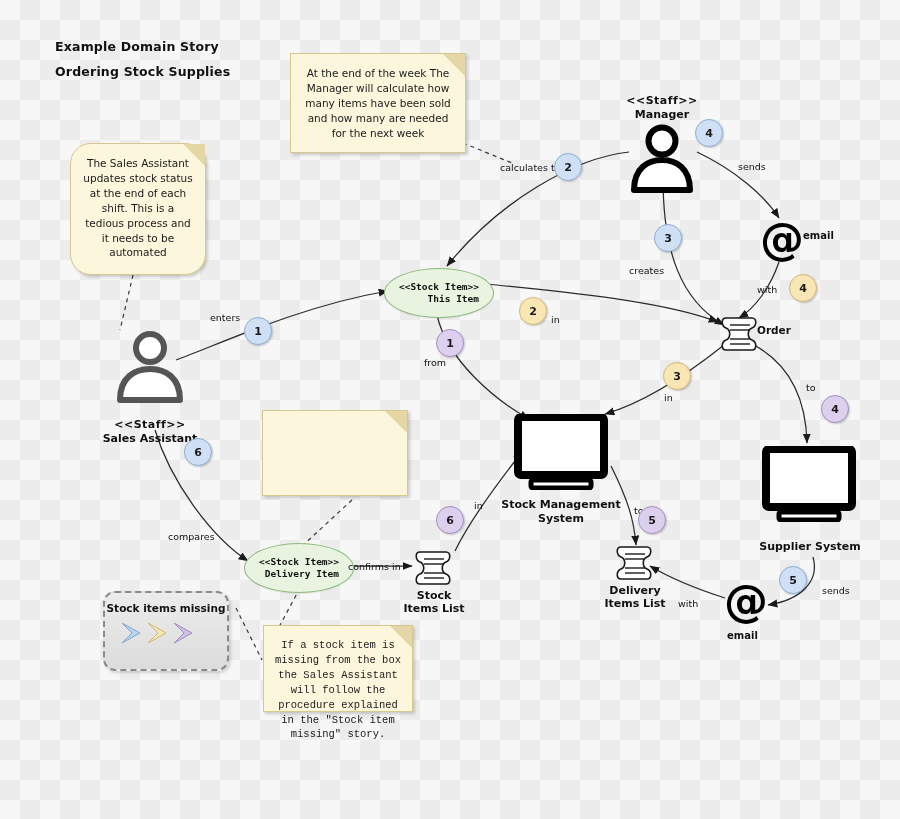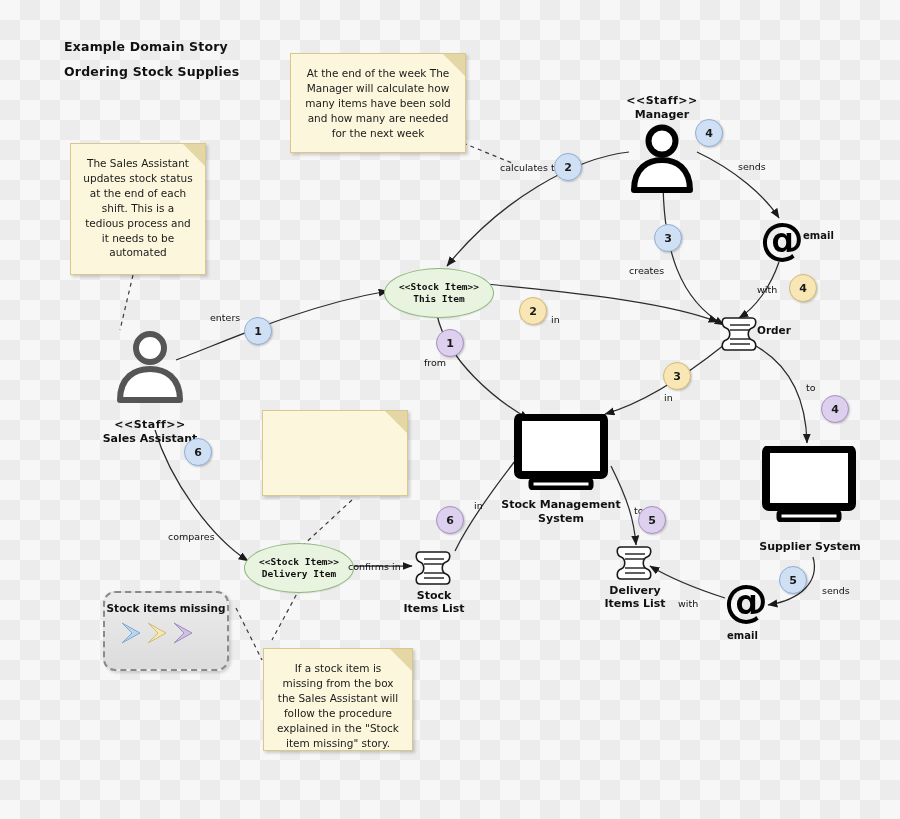--- a/index.html
+++ b/index.html
@@ -23,21 +23,21 @@
   }
   #edges{position:absolute;left:0;top:0;width:900px;height:819px;pointer-events:none;}
 
   .node{position:absolute;}
 
   
   .title-line{
     position:absolute;
     font-family:"DejaVu Sans", sans-serif;
     font-size:12.5px;font-weight:600;color:#111;
-    letter-spacing:.2px;white-space:nowrap;margin-left:9px;
+    letter-spacing:.2px;white-space:nowrap;
   }
 
   
   .note{
     position:absolute;
     background:#fcf6dd;
     border:1px solid #d9c88e;
     box-shadow:2px 2px 3px rgba(0,0,0,.18);
     font-size:10.5px;
     line-height:1.42;
@@ -63,21 +63,21 @@
   .actor .label .stereo{display:block;letter-spacing:.5px;}
 
   
   .wobj{
     position:absolute;
     width:108px;height:48px;
     border-radius:50%;
     background:#e8f4e0;
     border:1px solid #8cb87a;
     display:flex;align-items:center;justify-content:center;
-    text-align:center;
+    text-align:right;
     font-family:"DejaVu Sans Mono", monospace;
     font-size:9.5px;font-weight:700;color:#111;
     line-height:1.3;
     box-shadow:0 1px 1px rgba(0,0,0,.08);
   }
 
   
   .sys-label{
     position:absolute;text-align:center;white-space:nowrap;
     font-size:11px;font-weight:700;color:#111;line-height:1.25;
@@ -181,35 +181,35 @@
     <path d="M463,143 L512,163"></path>
     <path d="M352,500 L300,548"></path>
     <path d="M300,588 L272,640"></path>
     <path d="M236,608 L262,660"></path>
   </g>
 </svg>
 
 <div class="title-line" style="left:55px;top:39px;">Example Domain Story</div>
 <div class="title-line" style="left:55px;top:64px;">Ordering Stock Supplies</div>
 
-<div class="note" style="left:70px;top:143px;width:136px;height:132px;">
+<div class="note" style="left:70px;top:143px;width:136px;height:132px;border-radius:21px;">
   <span class="fold"></span>
   <span>The Sales Assistant updates stock status at the end of each shift. This is a tedious process and it needs to be automated</span>
 </div>
 
 <div class="note" style="left:290px;top:53px;width:176px;height:100px;">
   <span class="fold"></span>
   <span>At the end of the week The Manager will calculate how many items have been sold and how many are needed for the next week</span>
 </div>
 
 <div class="note" style="left:262px;top:410px;width:146px;height:86px;">
   <span class="fold"></span>
 </div>
 
-<div class="note" style="left:263px;top:648px;width:150px;height:103px;">
+<div class="note" style="left:263px;top:625px;width:150px;height:87px;font-family:Liberation Mono, monospace;">
   <span class="fold"></span>
   <span>If a stock item is missing from the box the Sales Assistant will follow the procedure explained in the "Stock item missing" story.</span>
 </div>
 
 <div class="actor" style="left:612px;top:86px;width:100px;">
   <div class="label" style="margin-bottom:2px;">
     <span class="stereo">&lt;&lt;Staff&gt;&gt;</span>
     <span>Manager</span>
   </div>
   <svg width="100" height="72" viewBox="0 0 100 72">

